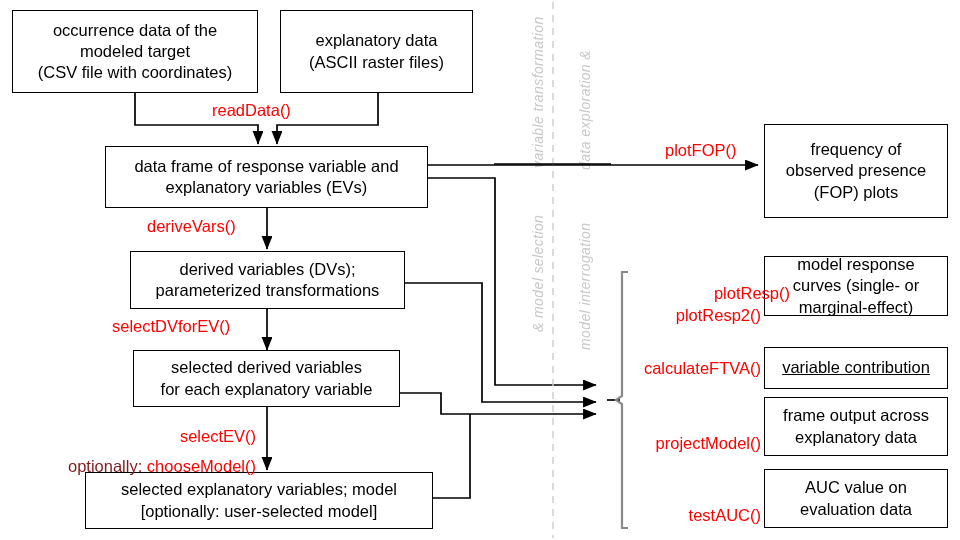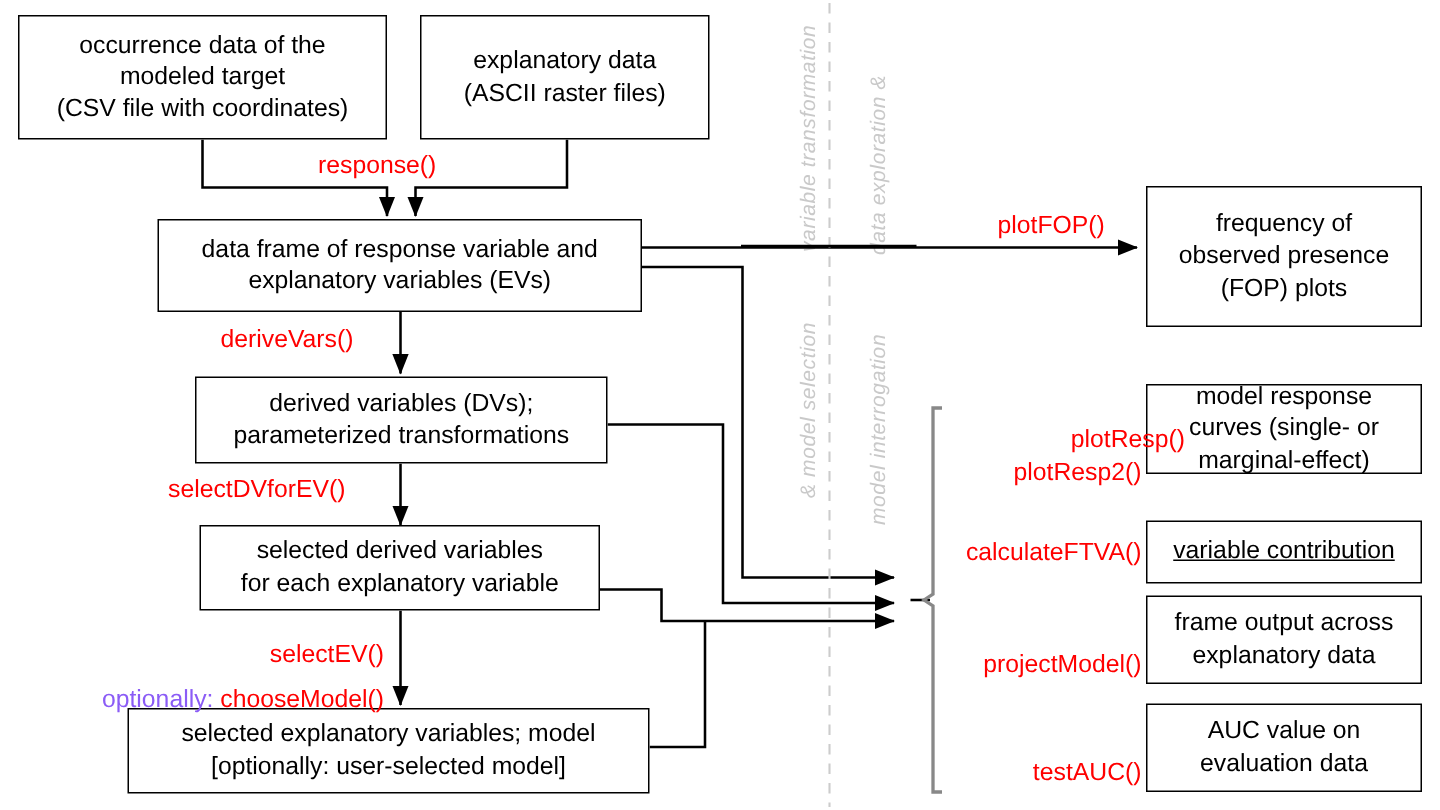--- a/index.html
+++ b/index.html
@@ -29,21 +29,21 @@
 
   .fn{
     position:absolute;
     color:#ff0000;
     font-size:16.5px;
     line-height:1.22;
     white-space:pre-line;
     z-index:4;
   }
   .fn.r{text-align:right;}
-  .fn .blk{color:#8b5cf6;}
+  .fn .blk{color:#7f1d1d;}
 
   .vtext{
     position:absolute;
     color:#c9c9c9;
     font-size:14px;
     font-style:italic;
     letter-spacing:.4px;
     white-space:nowrap;
     transform-origin:0 0;
     transform:rotate(-90deg);
@@ -124,21 +124,21 @@
 marginal-effect)</div>
 
   <div class="box" style="left:764px;top:347px;width:184px;height:42px;text-decoration:underline;">variable contribution</div>
 
   <div class="box" style="left:764px;top:397px;width:184px;height:59px;">frame output across
 explanatory data</div>
 
   <div class="box" style="left:764px;top:469px;width:184px;height:59px;">AUC value on
 evaluation data</div>
 
-  <div class="fn" style="left:212px;top:100px;">response()</div>
+  <div class="fn" style="left:212px;top:100px;">readData()</div>
 
   <div class="fn" style="left:147px;top:216px;">deriveVars()</div>
 
   <div class="fn" style="left:112px;top:316px;">selectDVforEV()</div>
 
   <div class="fn r" style="left:60px;top:414px;width:196px;margin-top:12px;">selectEV()</div>
 
   <div class="fn r" style="left:20px;top:436px;width:236px;">
     <span class="blk">optionally: </span><span>chooseModel()</span>
   </div>

